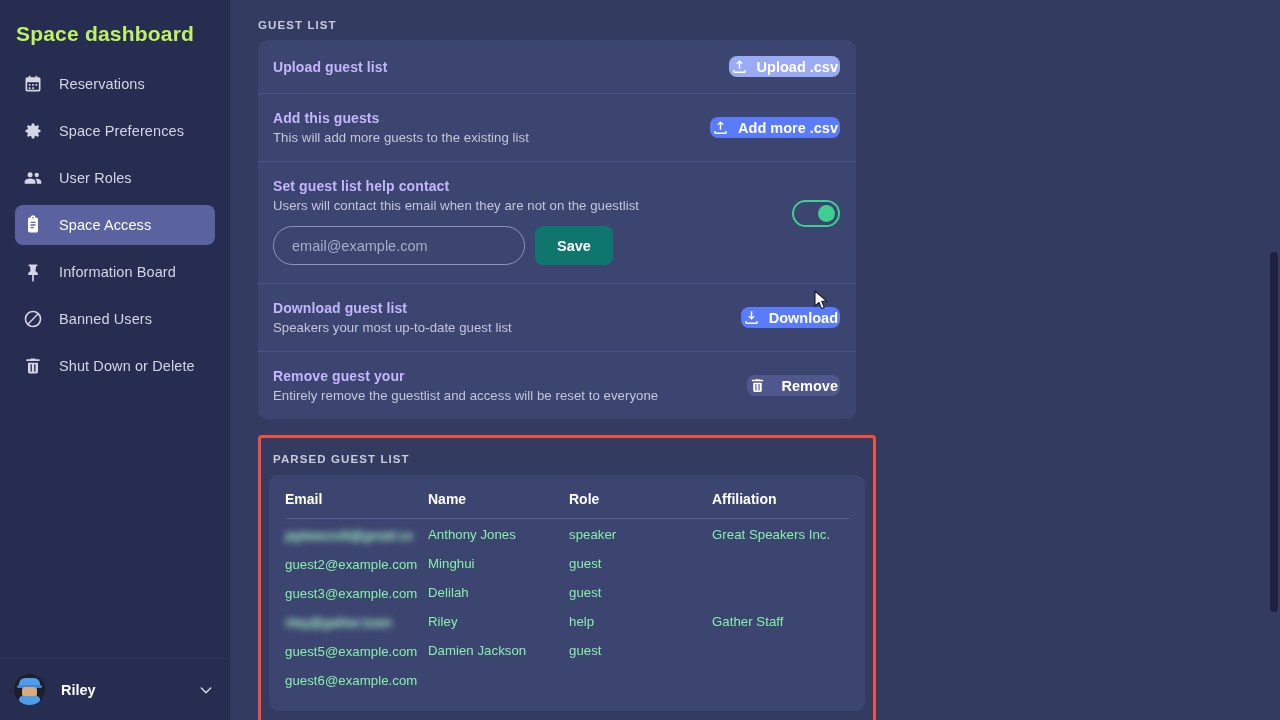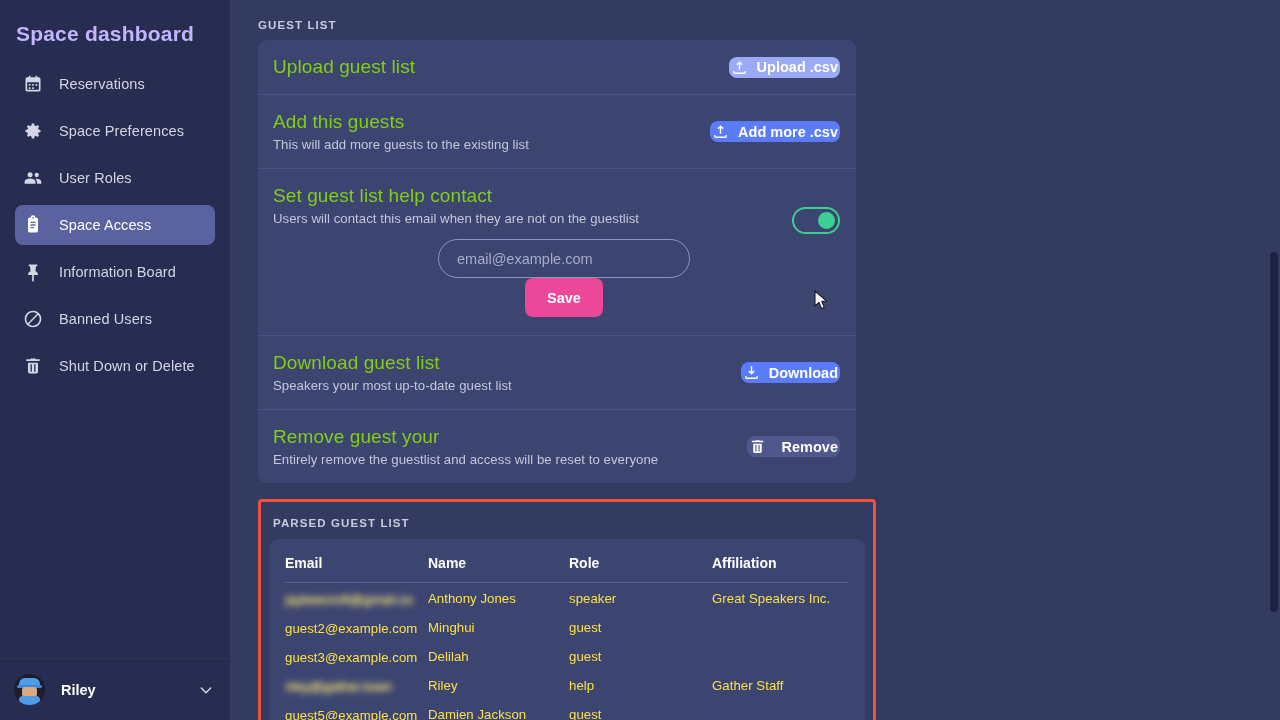--- a/index.html
+++ b/index.html
@@ -14,21 +14,21 @@
 
   
   .sidebar {
     width: 230px; height: 720px;
     background: #272c51;
     flex: 0 0 230px;
     position: relative;
     display: flex; flex-direction: column;
   }
   .sidebar-title {
-    color: #c4b5fd;
+    color: #bef264;
     font-size: 21px;
     font-weight: bold;
     letter-spacing: .2px;
     padding: 22px 0 0 16px;
     height: 60px;
   }
   .nav { margin-top: 4px; }
   .nav-item {
     display: flex; align-items: center;
     height: 40px;
@@ -91,21 +91,21 @@
     width: 598px;
   }
   .row {
     display: flex; align-items: center;
     padding: 16px 16px 16px 15px;
     border-bottom: 1px solid #4a5285;
     position: relative;
   }
   .row:last-child { border-bottom: none; }
   .row-text { flex: 1 1 auto; }
-  .row-title { color: #84cc16; font-size: 19px; font-weight: normal; letter-spacing: .1px; }
+  .row-title { color: #c4b5fd; font-size: 14px; font-weight: bold; letter-spacing: .1px; }
   .row-sub { color: #c3c7dc; font-size: 13.2px; margin-top: 4px; letter-spacing: .05px; }
 
   .btn {
     display: inline-flex; align-items: center; justify-content: center;
     gap: 9px;
     height: 21px;
     padding: 0 2px;
     border-radius: 8px;
     border: none;
     color: #ffffff;
@@ -115,34 +115,34 @@
     cursor: pointer;
     white-space: nowrap;
   }
   .btn svg { display: block; width: 17px; height: 17px; fill: #ffffff; }
   .btn-primary { background: #5b7cfa; }
   .btn-muted   { background: #9aaaf5; }
   .btn-grey    { background: #4f578d; gap: 16px; }
 
   
   .help-row { display: block; padding: 16px 1px 18px 15px; position: relative; }
-  .help-inputline { display: flex; align-items: center; margin-top: 13px; flex-direction: column; }
+  .help-inputline { display: flex; align-items: flex-end; gap: 10px; margin-top: 13px; }
   .email-input {
     width: 252px; height: 39px;
     background: transparent;
     border: 1px solid #8e95c0;
     border-radius: 20px;
     color: #ffffff;
     font-size: 14.5px;
     font-family: "Liberation Sans", sans-serif;
     padding: 0 18px;
     outline: none;
   }
   .email-input::placeholder { color: #a7adcd; }
-  .btn-save { height: 39px; padding: 0 22px; border-radius: 8px; background:#ec4899; }
+  .btn-save { height: 39px; padding: 0 22px; border-radius: 8px; background:#0f766e; }
 
   .toggle {
     position: absolute; right: 16px; top: 38px;
     width: 48px; height: 27px;
     border: 2px solid #3ccf91;
     border-radius: 14px;
     background: transparent;
     cursor: pointer;
   }
   .toggle .knob {
@@ -173,21 +173,21 @@
   table.guests { width: 100%; border-collapse: collapse; table-layout: fixed; }
   table.guests th {
     text-align: left;
     color: #ffffff;
     font-size: 14px;
     font-weight: bold;
     padding: 2px 0 11px 0;
     border-bottom: 1px solid #555d91;
   }
   table.guests td {
-    color: #fde047;
+    color: #86efac;
     font-size: 13.2px;
     padding: 7px 0 5px 0;
     letter-spacing: .05px;
     overflow: hidden;
     white-space: nowrap;
   }
   table.guests tr td:first-child { padding-top: 9px; }
   .col-email { width: 143px; }
   .col-name  { width: 141px; }
   .col-role  { width: 143px; }

